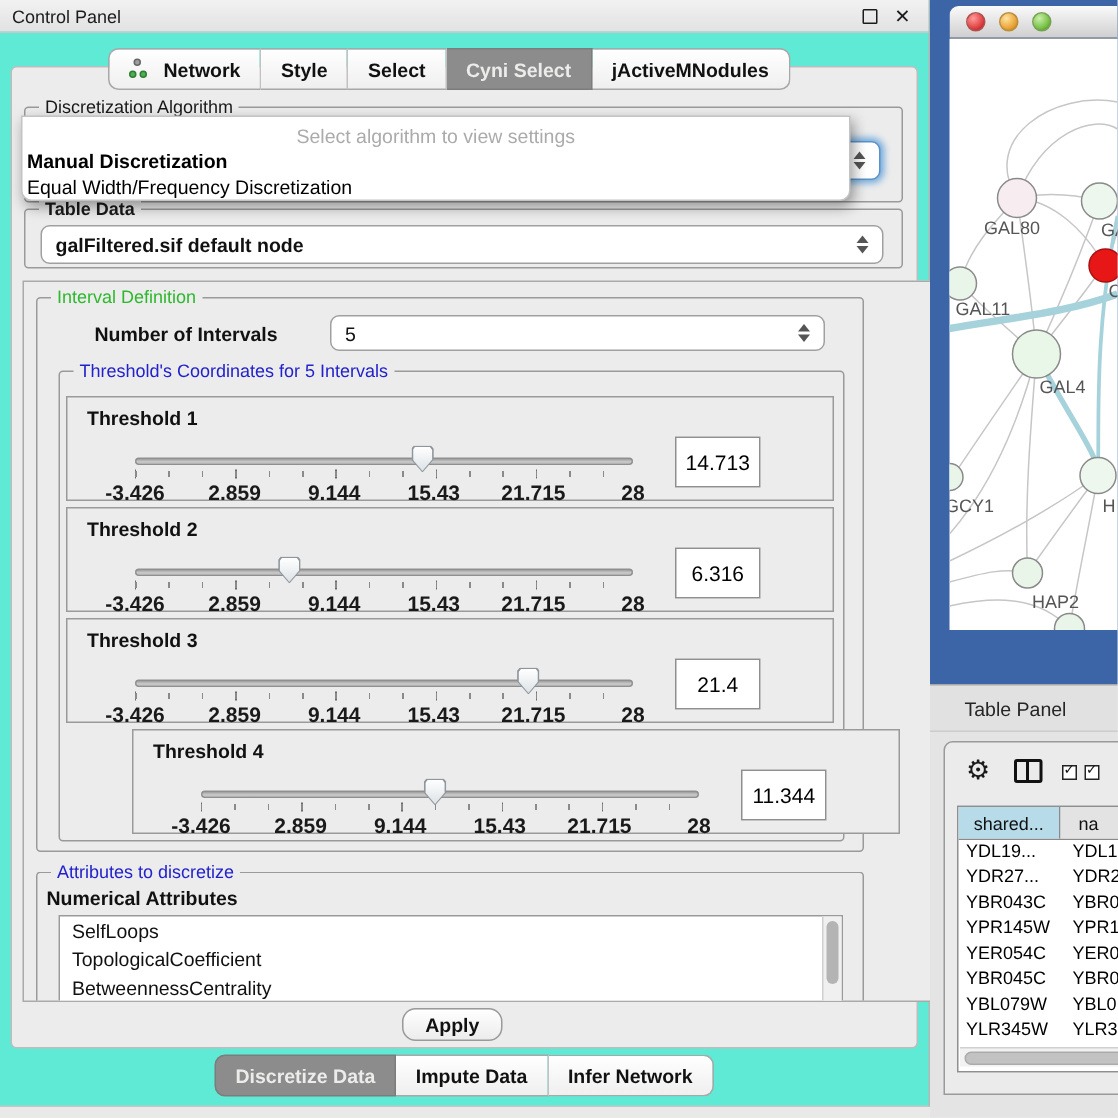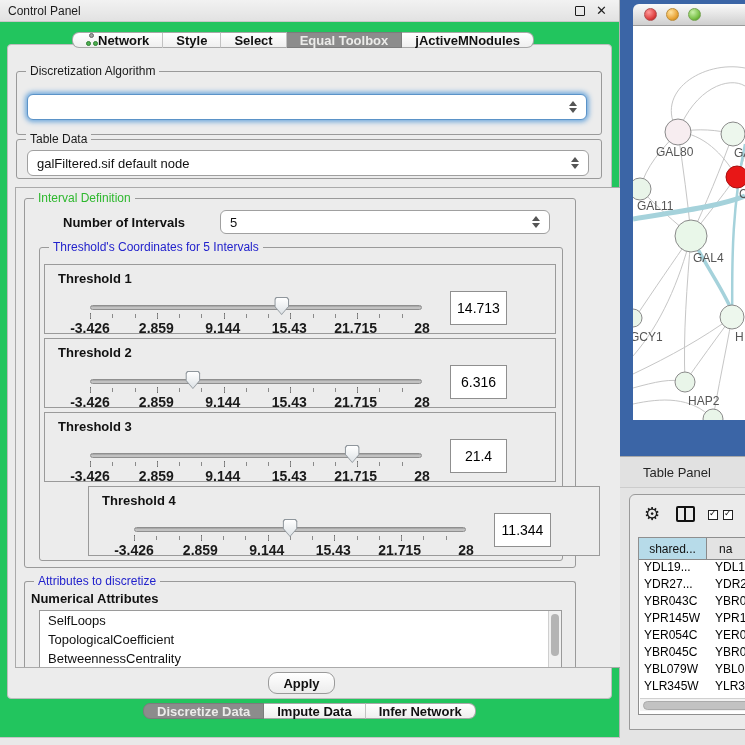--- a/index.html
+++ b/index.html
@@ -1,30 +1,30 @@
 <!DOCTYPE html>
 <html><head>
 <meta charset="utf-8">
 <style>
   * { margin:0; padding:0; box-sizing:border-box; }
   html,body { width:745px; height:745px; overflow:hidden; font-family:"Liberation Sans","DejaVu Sans",sans-serif; background:#e9e9e9; }
   .app { position:absolute; left:0; top:0; width:745px; height:745px; }
 
   
-  .control-panel { position:absolute; left:0; top:0; width:620px; height:738px; background:#22c55e; border-right:1px solid #b5b5b5; border-bottom:1px solid #c5c5c5; }
+  .control-panel { position:absolute; left:0; top:0; width:620px; height:738px; background:#5eead4; border-right:1px solid #b5b5b5; border-bottom:1px solid #c5c5c5; }
   .cp-titlebar { position:absolute; left:0; top:0; width:100%; height:22px; background:linear-gradient(#f2f2f2,#e2e2e2); border-bottom:1px solid #c8c8c8; }
   .cp-title { position:absolute; left:8px; top:4px; font-size:12px; color:#1c1c1c; }
   .icon-float { position:absolute; right:34px; top:6px; width:10px; height:10px; border:1.5px solid #1c1c1c; border-radius:1px; }
   .icon-close { position:absolute; right:12px; top:3px; font-size:13px; font-weight:bold; color:#1c1c1c; }
 
   .cp-body { position:absolute; left:7px; top:44px; width:605px; height:655px; background:#ececec; border:1px solid #bdbdbd; border-radius:4px; }
 
   
   .segstrip { position:absolute; display:flex; z-index:6; }
-  .seg { height:16px; padding:0 13px; font-size:13px; font-weight:bold; color:#111; background:linear-gradient(#ffffff,#efefef); border-top:1px solid #a8a8a8; border-bottom:1px solid #a8a8a8; border-right:1px solid #c2c2c2; display:flex; align-items:center; gap:0; white-space:nowrap; }
+  .seg { height:28px; padding:0 13px; font-size:13px; font-weight:bold; color:#111; background:linear-gradient(#ffffff,#efefef); border-top:1px solid #a8a8a8; border-bottom:1px solid #a8a8a8; border-right:1px solid #c2c2c2; display:flex; align-items:center; gap:11px; white-space:nowrap; }
   .seg:first-child { border-left:1px solid #a8a8a8; border-radius:7px 0 0 7px; }
   .seg:last-child { border-right:1px solid #a8a8a8; border-radius:0 7px 7px 0; }
   .seg.active { background:#8c8c8c; color:#ececea; border-color:#7c7c7c; }
   .net-ico { display:inline-block; width:12px; height:14px; position:relative; }
   .net-ico i { position:absolute; width:5px; height:5px; border-radius:50%; background:#4caf50; border:1px solid #2e7d32; }
   .net-ico i:nth-child(1){ left:3px; top:0; background:#9e9e9e; border-color:#666; }
   .net-ico i:nth-child(2){ left:0; top:8px; }
   .net-ico i:nth-child(3){ left:7px; top:8px; }
 
   
@@ -126,37 +126,37 @@
           </span>
           <span>Network</span>
         </div>
         <div class="seg">
           <span>Style</span>
         </div>
         <div class="seg">
           <span>Select</span>
         </div>
         <div class="seg active">
-          <span>Equal Toolbox</span>
+          <span>Cyni Select</span>
         </div>
         <div class="seg">
           <span>jActiveMNodules</span>
         </div>
       </div>
 
     <div class="cp-body">
 
       <div class="group" style="left:8px; top:26px; width:586px; height:64px;">
         <span class="group-title">Discretization Algorithm</span>
         <div class="combo focus-ring" style="left:10px; top:22px; width:560px; height:26px;">
           <span class="spin"></span>
         </div>
       </div>
 
-      <div class="group" style="left:8px; top:94px; width:586px; height:40px;">
+      <div class="group" style="left:8px; top:94px; width:586px; height:40px;font-weight:bold;">
         <span class="group-title">Table Data</span>
         <div class="combo" style="left:10px; top:10px; width:562px; height:26px;">
           <span>galFiltered.sif default node</span>
           <span class="spin"></span>
         </div>
       </div>
 
       <div class="scrollpane">
 
         <div class="group" style="left:8px; top:10px; width:552px; height:370px;">
@@ -252,20 +252,27 @@
               </div>
           </div>
         </div>
 
         <div class="vscrollbar">
           <div class="vscroll-thumb"></div>
         </div>
       </div>
     </div>
 
+    <div class="popup">
+      <div class="popup-hint">Select algorithm to view settings</div>
+      <div id="popup-items">
+          <div class="popup-item sel" style="top: 22px;">Manual Discretization</div>
+          <div class="popup-item" style="top: 39px;">Equal Width/Frequency Discretization</div>
+        </div>
+    </div>
 
     <button class="apply-btn">Apply</button>
 
     <div class="segstrip" style="left:143px; top:703px;" id="bottom-tabs">
         <div class="seg active">
           <span>Discretize Data</span>
         </div>
         <div class="seg">
           <span>Impute Data</span>
         </div>

